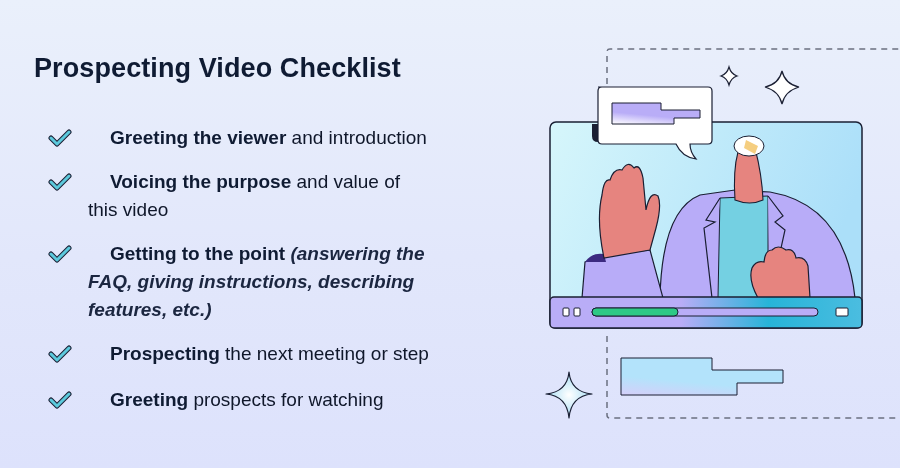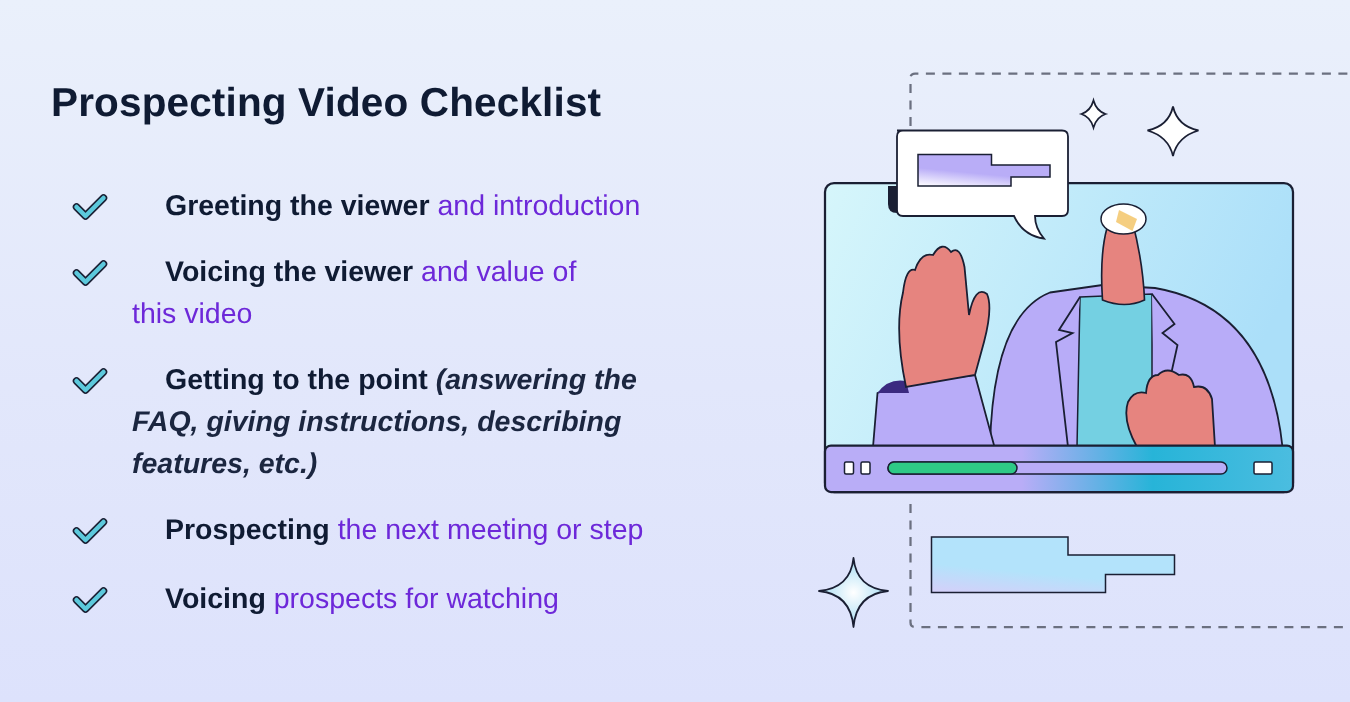--- a/index.html
+++ b/index.html
@@ -15,21 +15,21 @@
     font-size: 27px; font-weight: bold; color: #0f1b33; letter-spacing: 0.1px;
   }
   .checklist { position: absolute; left: 48px; top: 120px; width: 440px; }
   .item { position: absolute; left: 0; display: flex; align-items: flex-start; }
   .item .check { width: 24px; height: 20px; margin-top: 4px; flex: none; }
   .item .text {
     margin-left: 16px; font-size: 19px; line-height: 28px; color: #0f1b33;
     width: 380px;
   }
   .item .text b { font-weight: bold; margin-left: 22px; }
-  .item .text .light { font-weight: normal; color: #6d28d9; }
+  .item .text .light { font-weight: normal; color: #0f172a; }
   .item .text i { font-style: italic; font-weight: bold; color: #1b2640; }
 
   .illus { position: absolute; left: 0; top: 0; width: 900px; height: 468px; }
 </style>
 </head>
 <body>
 
 <div class="title">Prospecting Video Checklist</div>
 
 <div class="checklist">
@@ -40,21 +40,21 @@
       <path d="M3 10 L9 16 L21 4" fill="none" stroke="#5cc9dc" stroke-width="3" stroke-linecap="round" stroke-linejoin="round"></path>
     </svg>
     <div class="text"><b>Greeting the viewer</b><span class="light"> and introduction</span></div>
   </div>
 
   <div class="item" style="top:48px">
     <svg class="check" viewBox="0 0 24 20">
       <path d="M3 10 L9 16 L21 4" fill="none" stroke="#1a1f33" stroke-width="5" stroke-linecap="round" stroke-linejoin="round"></path>
       <path d="M3 10 L9 16 L21 4" fill="none" stroke="#5cc9dc" stroke-width="3" stroke-linecap="round" stroke-linejoin="round"></path>
     </svg>
-    <div class="text" style="width:330px"><b>Voicing the viewer</b><span class="light"> and value of this video</span></div>
+    <div class="text" style="width:330px"><b>Voicing the purpose</b><span class="light"> and value of this video</span></div>
   </div>
 
   <div class="item" style="top:120px">
     <svg class="check" viewBox="0 0 24 20">
       <path d="M3 10 L9 16 L21 4" fill="none" stroke="#1a1f33" stroke-width="5" stroke-linecap="round" stroke-linejoin="round"></path>
       <path d="M3 10 L9 16 L21 4" fill="none" stroke="#5cc9dc" stroke-width="3" stroke-linecap="round" stroke-linejoin="round"></path>
     </svg>
     <div class="text" style="width:370px"><b>Getting to the point</b><span class="light"> </span><i>(answering the FAQ, giving instructions, describing features, etc.)</i></div>
   </div>
 
@@ -64,21 +64,21 @@
       <path d="M3 10 L9 16 L21 4" fill="none" stroke="#5cc9dc" stroke-width="3" stroke-linecap="round" stroke-linejoin="round"></path>
     </svg>
     <div class="text"><b>Prospecting</b><span class="light"> the next meeting or step</span></div>
   </div>
 
   <div class="item" style="top:266px">
     <svg class="check" viewBox="0 0 24 20">
       <path d="M3 10 L9 16 L21 4" fill="none" stroke="#1a1f33" stroke-width="5" stroke-linecap="round" stroke-linejoin="round"></path>
       <path d="M3 10 L9 16 L21 4" fill="none" stroke="#5cc9dc" stroke-width="3" stroke-linecap="round" stroke-linejoin="round"></path>
     </svg>
-    <div class="text"><b>Voicing</b><span class="light"> prospects for watching</span></div>
+    <div class="text"><b>Greeting</b><span class="light"> prospects for watching</span></div>
   </div>
 </div>
 
 <svg class="illus" viewBox="0 0 900 468" xmlns="http://www.w3.org/2000/svg">
   <defs>
     <linearGradient id="screenGrad" x1="0" y1="0" x2="1" y2="0.3">
       <stop offset="0" stop-color="#d6f6fb"></stop>
       <stop offset="1" stop-color="#abdff9"></stop>
     </linearGradient>
     <linearGradient id="barGrad" x1="0" y1="0" x2="1" y2="0">

